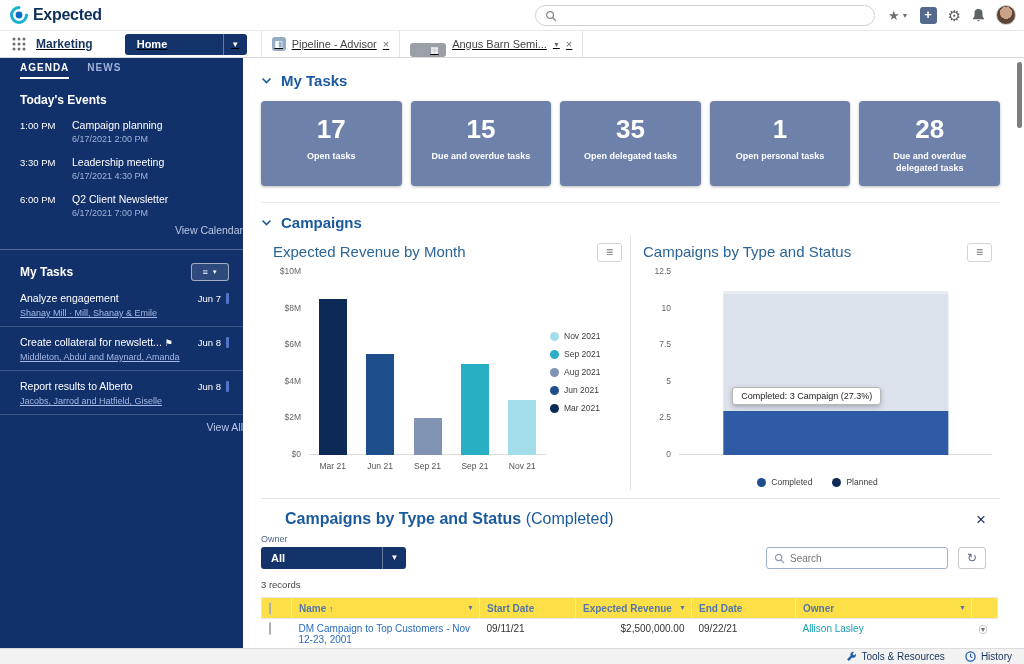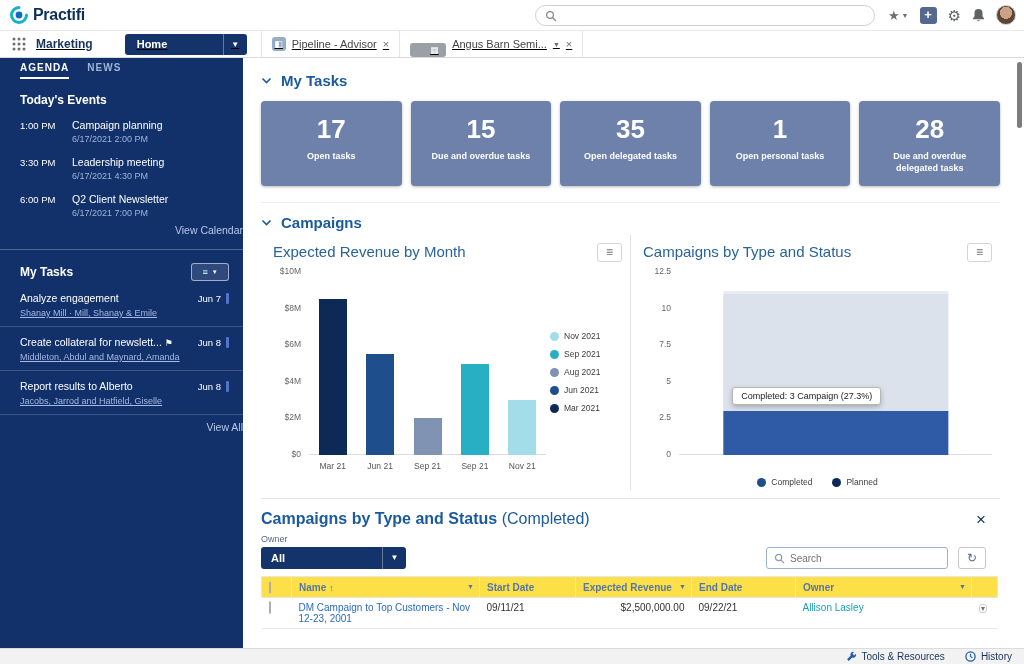--- a/index.html
+++ b/index.html
@@ -106,21 +106,21 @@
   .legend-dot { width:9px; height:9px; border-radius:50%; flex:0 0 9px; }
   .legend-bottom { display:flex; justify-content:center; gap:20px; margin-top:5px; padding-bottom:3px; }
   .band, .seg { position:absolute; left:50%; transform:translateX(-50%); width:72%; }
   .tooltip { position:absolute; left:17%; background:#fff; border:1px solid #b7b7b7; border-radius:3px;
     box-shadow:0 2px 5px rgba(0,0,0,.25); font-size:9px; color:#222; padding:3px 8px;
     white-space:nowrap; z-index:3; }
 
   
   .detail { border-top:1px solid #e3e3e3; margin-top:8px; padding-top:11px; }
   .detail-head { display:flex; align-items:center; }
-  .detail-title { font-size:16px; color:#1a5a9d; font-weight:bold; }
+  .detail-title { font-size:16px; color:#1a5a9d; font-weight:bold;margin-left:24px; }
   .detail-title .suffix { font-weight:normal; }
   .close-x { margin-left:auto; color:#16325c; font-size:17px; line-height:1; margin-right:14px; cursor:pointer; }
   .filter-row { display:flex; align-items:flex-end; margin-top:6px; }
   .owner-label { font-size:9px; color:#54698d; }
   .owner-select { width:145px; height:22px; background:#14336b; border-radius:3px; color:#fff;
     display:flex; align-items:center; margin-top:3px; }
   .owner-select .oval { flex:1; font-size:11px; font-weight:bold; padding-left:10px; }
   .owner-select .ochev { width:24px; text-align:center; font-size:8px; border-left:1px solid rgba(255,255,255,.35); line-height:22px; }
   .spacer { flex:1; }
   .search-box { width:182px; height:22px; border:1px solid #9cb1cf; border-radius:3px; display:flex;
@@ -151,21 +151,21 @@
 <body>
 
 <div class="app">
 
   <header class="topbar">
     <div class="brand">
       <svg width="18" height="18" viewBox="0 0 18 18">
         <path d="M9 1.5a7.5 7.5 0 1 0 7.5 7.5" stroke="#16b1cd" stroke-width="3" fill="none" stroke-linecap="round"></path>
         <circle cx="9" cy="9" r="3.4" fill="#0b6bbf"></circle>
       </svg>
-      <span class="brand-text">Practifi</span>
+      <span class="brand-text">Expected</span>
     </div>
     <div class="global-search">
       <svg width="12" height="12" viewBox="0 0 12 12">
         <circle cx="5" cy="5" r="3.4" fill="none" stroke="#8a8a8a" stroke-width="1.3"></circle>
         <line x1="7.7" y1="7.7" x2="11" y2="11" stroke="#8a8a8a" stroke-width="1.3"></line>
       </svg>
       <input placeholder="" style="">
     </div>
     <div class="top-icons">
       <span class="fav">
@@ -448,20 +448,21 @@
           <div class="spacer"></div>
           <div class="search-box">
             <svg width="11" height="11" viewBox="0 0 12 12">
               <circle cx="5" cy="5" r="3.4" fill="none" stroke="#8a9ab5" stroke-width="1.3"></circle>
               <line x1="7.7" y1="7.7" x2="11" y2="11" stroke="#8a9ab5" stroke-width="1.3"></line>
             </svg>
             <input placeholder="Search" style="">
           </div>
           <button class="refresh-btn">↻</button>
         </div>
+        <div class="records">3 records</div>
 
         <table class="list">
           <colgroup>
             <col style="width:30px">
               <col style="width:188px">
               <col style="width:96px">
             <col style="width:116px">
               <col style="width:104px">
               <col style="width:176px">
               <col style="width:26px">

